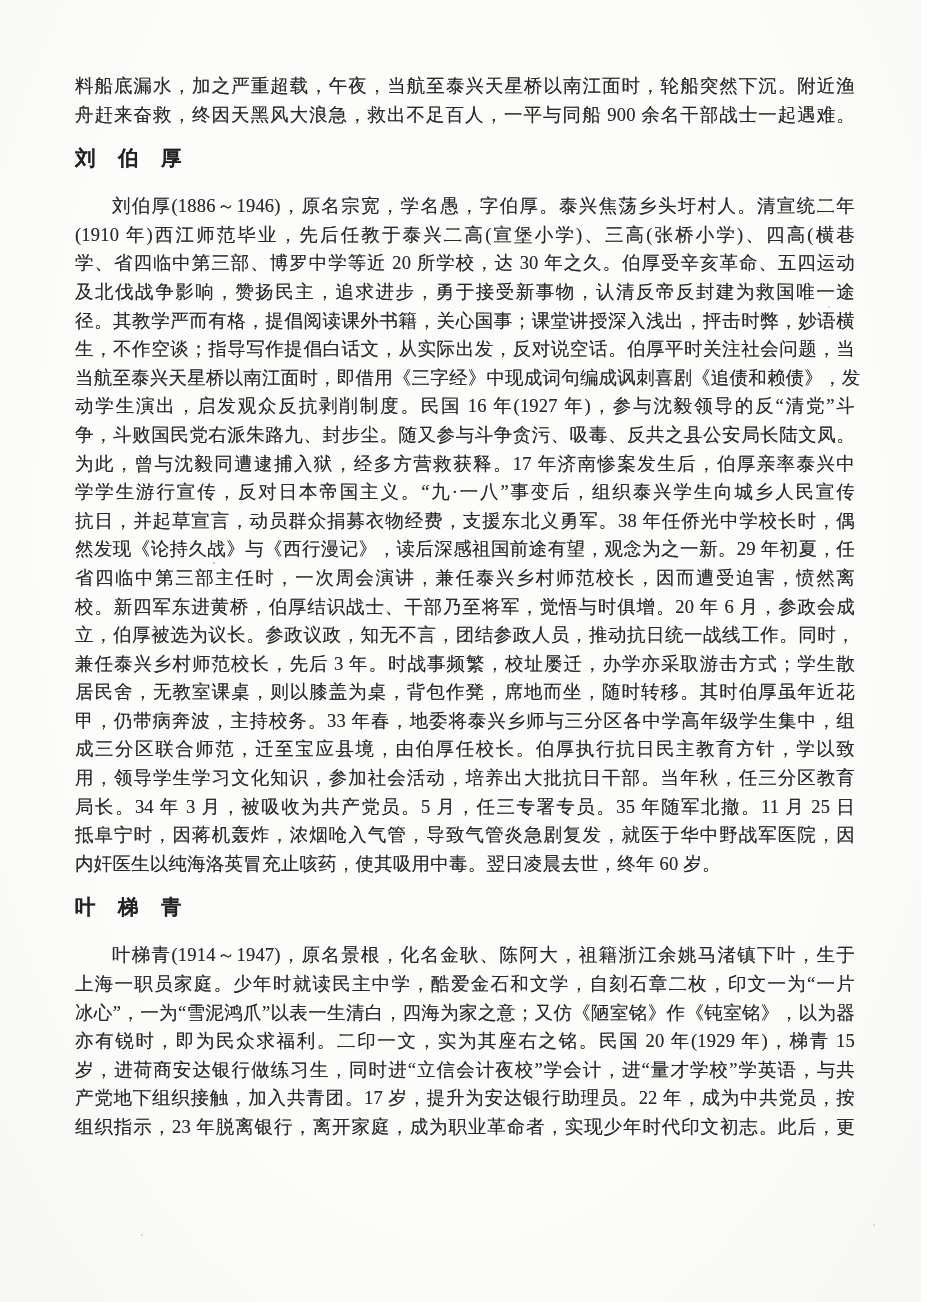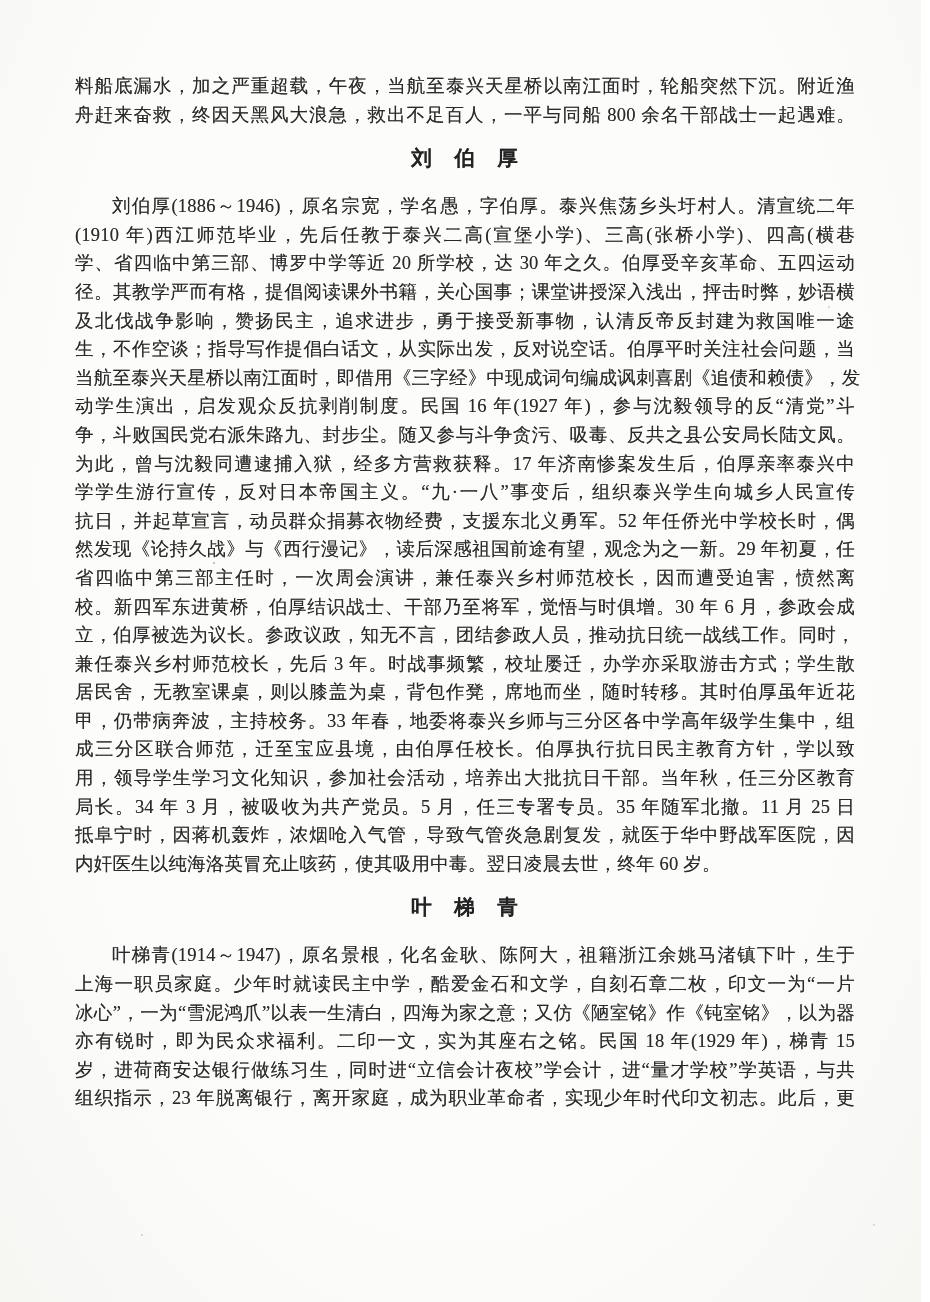--- a/index.html
+++ b/index.html
@@ -41,21 +41,21 @@
   }
   .line.short {
     text-align-last: left;
   }
   .heading {
     font-family: "Liberation Sans", "DejaVu Sans", sans-serif;
     font-weight: bold;
     font-size: 20.5px;
     line-height: 29px;
     color: #222222;
-    text-align: center;
+    text-align: left;
     margin: 14px 0 20px 0;
     letter-spacing: 1px;
     text-shadow: 0 0 0.5px rgba(30,30,30,0.6);
   }
   
   .speck {
     position: absolute;
     left: 213px;
     top: 562px;
     width: 2px;
@@ -70,52 +70,53 @@
   }
 </style>
 </head>
 <body>
 
 <div class="page">
   <div class="speck"></div>
   <div class="content" id="doc-root">
       <div class="para">
         <div class="line">料船底漏水，加之严重超载，午夜，当航至泰兴天星桥以南江面时，轮船突然下沉。附近渔</div>
-        <div class="line">舟赶来奋救，终因天黑风大浪急，救出不足百人，一平与同船 800 余名干部战士一起遇难。</div>
+        <div class="line">舟赶来奋救，终因天黑风大浪急，救出不足百人，一平与同船 900 余名干部战士一起遇难。</div>
       </div>
       <div class="heading">刘　伯　厚</div>
       <div class="para">
         <div class="line indent">刘伯厚(1886～1946)，原名宗宽，学名愚，字伯厚。泰兴焦荡乡头圩村人。清宣统二年</div>
         <div class="line">(1910 年)西江师范毕业，先后任教于泰兴二高(宣堡小学)、三高(张桥小学)、四高(横巷</div>
         <div class="line">学、省四临中第三部、博罗中学等近 20 所学校，达 30 年之久。伯厚受辛亥革命、五四运动</div>
+        <div class="line">及北伐战争影响，赞扬民主，追求进步，勇于接受新事物，认清反帝反封建为救国唯一途</div>
         <div class="line">径。其教学严而有格，提倡阅读课外书籍，关心国事；课堂讲授深入浅出，抨击时弊，妙语横</div>
-        <div class="line">及北伐战争影响，赞扬民主，追求进步，勇于接受新事物，认清反帝反封建为救国唯一途</div>
         <div class="line">生，不作空谈；指导写作提倡白话文，从实际出发，反对说空话。伯厚平时关注社会问题，当</div>
         <div class="line">当航至泰兴天星桥以南江面时，即借用《三字经》中现成词句编成讽刺喜剧《追债和赖债》，发</div>
         <div class="line">动学生演出，启发观众反抗剥削制度。民国 16 年(1927 年)，参与沈毅领导的反“清党”斗</div>
         <div class="line">争，斗败国民党右派朱路九、封步尘。随又参与斗争贪污、吸毒、反共之县公安局长陆文凤。</div>
         <div class="line">为此，曾与沈毅同遭逮捕入狱，经多方营救获释。17 年济南惨案发生后，伯厚亲率泰兴中</div>
         <div class="line">学学生游行宣传，反对日本帝国主义。“九·一八”事变后，组织泰兴学生向城乡人民宣传</div>
-        <div class="line">抗日，并起草宣言，动员群众捐募衣物经费，支援东北义勇军。52 年任侨光中学校长时，偶</div>
+        <div class="line">抗日，并起草宣言，动员群众捐募衣物经费，支援东北义勇军。38 年任侨光中学校长时，偶</div>
         <div class="line">然发现《论持久战》与《西行漫记》，读后深感祖国前途有望，观念为之一新。29 年初夏，任</div>
         <div class="line">省四临中第三部主任时，一次周会演讲，兼任泰兴乡村师范校长，因而遭受迫害，愤然离</div>
-        <div class="line">校。新四军东进黄桥，伯厚结识战士、干部乃至将军，觉悟与时俱增。30 年 6 月，参政会成</div>
+        <div class="line">校。新四军东进黄桥，伯厚结识战士、干部乃至将军，觉悟与时俱增。20 年 6 月，参政会成</div>
         <div class="line">立，伯厚被选为议长。参政议政，知无不言，团结参政人员，推动抗日统一战线工作。同时，</div>
         <div class="line">兼任泰兴乡村师范校长，先后 3 年。时战事频繁，校址屡迁，办学亦采取游击方式；学生散</div>
         <div class="line">居民舍，无教室课桌，则以膝盖为桌，背包作凳，席地而坐，随时转移。其时伯厚虽年近花</div>
         <div class="line">甲，仍带病奔波，主持校务。33 年春，地委将泰兴乡师与三分区各中学高年级学生集中，组</div>
         <div class="line">成三分区联合师范，迁至宝应县境，由伯厚任校长。伯厚执行抗日民主教育方针，学以致</div>
         <div class="line">用，领导学生学习文化知识，参加社会活动，培养出大批抗日干部。当年秋，任三分区教育</div>
         <div class="line">局长。34 年 3 月，被吸收为共产党员。5 月，任三专署专员。35 年随军北撤。11 月 25 日</div>
         <div class="line">抵阜宁时，因蒋机轰炸，浓烟呛入气管，导致气管炎急剧复发，就医于华中野战军医院，因</div>
         <div class="line short">内奸医生以纯海洛英冒充止咳药，使其吸用中毒。翌日凌晨去世，终年 60 岁。</div>
       </div>
       <div class="heading">叶　梯　青</div>
       <div class="para">
         <div class="line indent">叶梯青(1914～1947)，原名景根，化名金耿、陈阿大，祖籍浙江余姚马渚镇下叶，生于</div>
         <div class="line">上海一职员家庭。少年时就读民主中学，酷爱金石和文学，自刻石章二枚，印文一为“一片</div>
         <div class="line">冰心”，一为“雪泥鸿爪”以表一生清白，四海为家之意；又仿《陋室铭》作《钝室铭》，以为器</div>
-        <div class="line">亦有锐时，即为民众求福利。二印一文，实为其座右之铭。民国 18 年(1929 年)，梯青 15</div>
+        <div class="line">亦有锐时，即为民众求福利。二印一文，实为其座右之铭。民国 20 年(1929 年)，梯青 15</div>
         <div class="line">岁，进荷商安达银行做练习生，同时进“立信会计夜校”学会计，进“量才学校”学英语，与共</div>
+        <div class="line">产党地下组织接触，加入共青团。17 岁，提升为安达银行助理员。22 年，成为中共党员，按</div>
         <div class="line">组织指示，23 年脱离银行，离开家庭，成为职业革命者，实现少年时代印文初志。此后，更</div>
       </div>
     </div>
 </div>
 
 </body></html>

